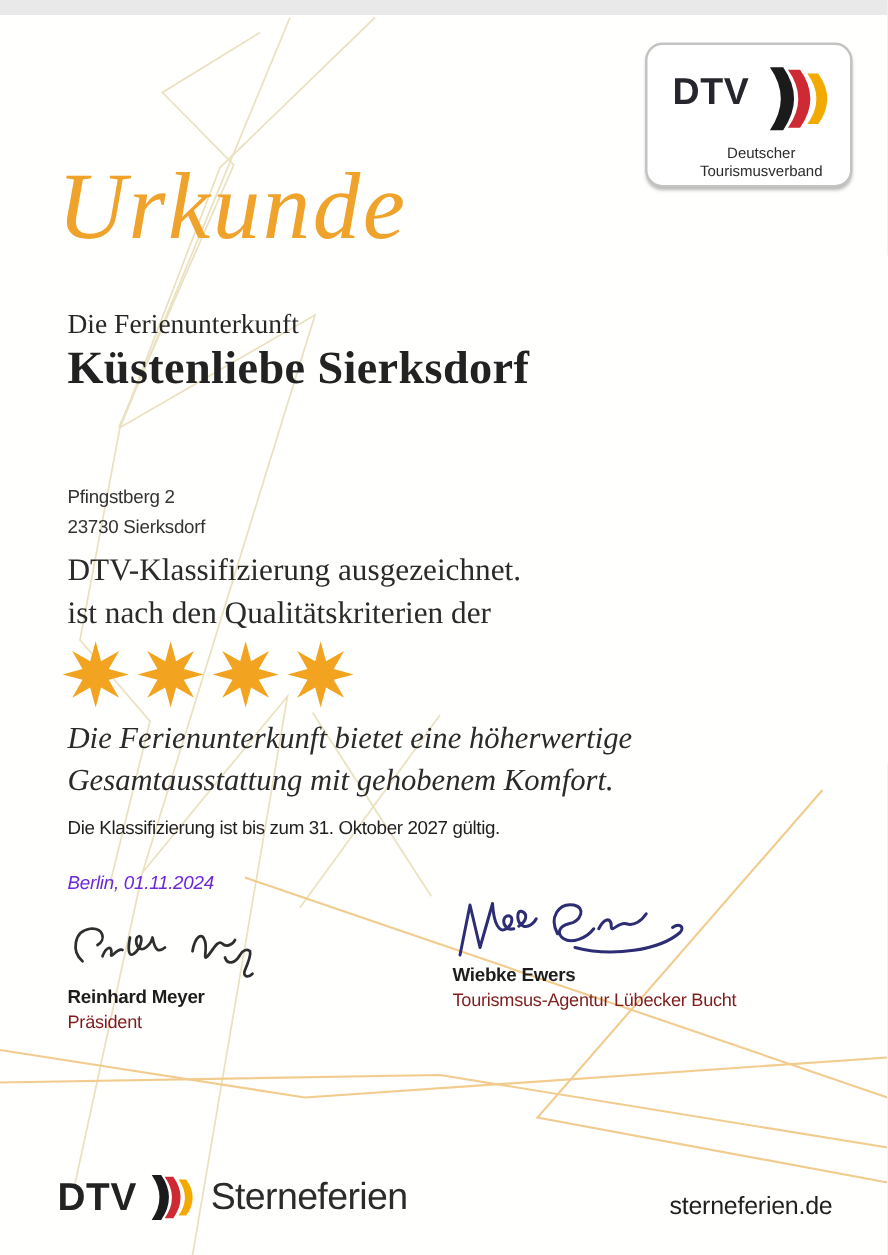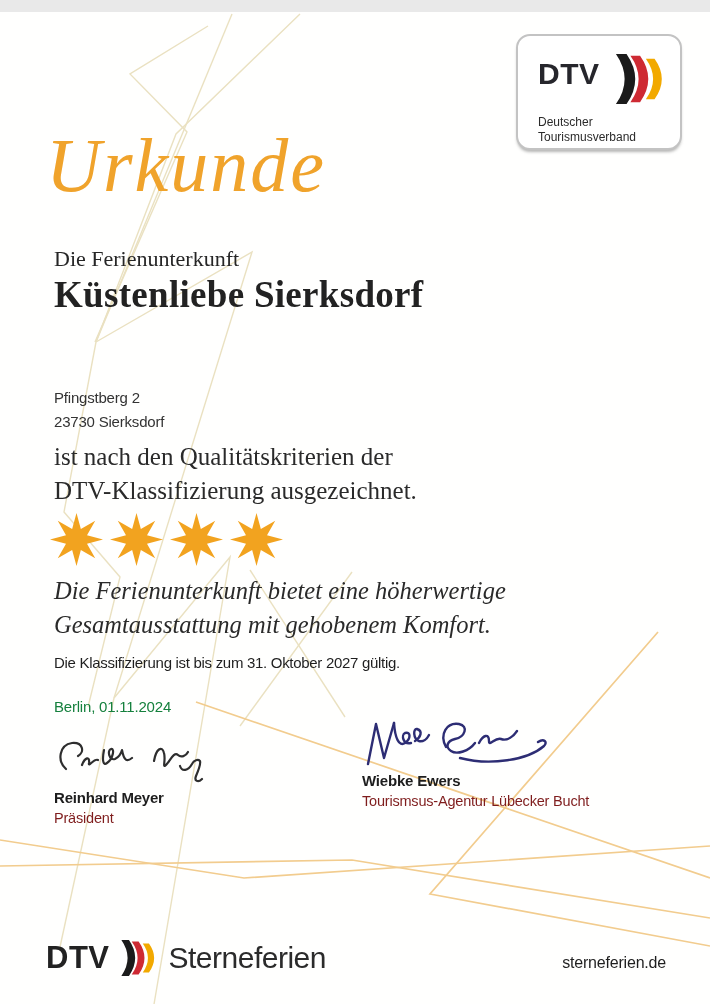--- a/index.html
+++ b/index.html
@@ -20,21 +20,21 @@
     background:#fff;border:2px solid #c3c3c3;border-radius:14px;
     box-shadow:0 3px 3px -1px rgba(110,110,110,.5);
     box-sizing:border-box;padding:14px 0 0 20px;
   }
   .logo-row{display:flex;align-items:flex-start;}
   .logo-abbr{
     font-weight:bold;font-size:30px;letter-spacing:.5px;color:#26262c;line-height:1;
     margin-top:9px;
   }
   .logo-chevrons{margin-left:14px;}
-  .logo-sub{margin-top:7px;font-size:12px;line-height:15px;color:#2b2b2b;}
+  .logo-sub{margin-top:7px;font-size:12px;line-height:15px;color:#2b2b2b;text-align:center;}
 
   
   .title{
     position:absolute;left:46px;top:112px;margin:0;
     font-family:"Liberation Serif", serif;
     font-style:italic;font-weight:400;
     font-size:76px;line-height:1.1;letter-spacing:2px;
     color:#F0A32B;
   }
 
@@ -57,31 +57,31 @@
   .description{
     position:absolute;left:54px;top:562px;
     font-style:italic;font-size:24.5px;line-height:33.5px;color:#2a2a2a;
   }
 
   .validity{position:absolute;left:54px;top:642px;margin:0;font-size:15px;letter-spacing:-.3px;color:#1f1f1f;}
 
   .sig-col{position:absolute;top:686px;width:300px;}
   .sig-col.left{left:54px;}
   .sig-col.right{left:362px;}
-  .place-date{font-size:15px;letter-spacing:-.2px;color:#15803d;}
+  .place-date{font-size:15px;letter-spacing:-.2px;color:#6d28d9;font-style:italic;}
   .sig-svg{display:block;margin-top:18px;}
   .sig-name{font-size:15px;font-weight:bold;letter-spacing:-.2px;color:#1d1d1d;margin-top:4px;}
   .sig-line{font-size:14.5px;letter-spacing:-.2px;color:#7f1d1d;line-height:24px;}
 
   
   .footer-logo{position:absolute;left:46px;top:924px;display:flex;align-items:center;height:44px;}
   .f-abbr{font-size:31px;font-weight:bold;color:#222;letter-spacing:.5px;}
   .f-chevrons{margin:0 9px 0 10px;}
   .f-text{font-size:30px;color:#2b2b2b;letter-spacing:-.5px;}
-  .website{position:absolute;right:44px;top:942px;font-size:16px;letter-spacing:-.2px;color:#1f1f1f;}
+  .website{position:absolute;right:44px;top:942px;font-size:20px;letter-spacing:-.2px;color:#1f1f1f;}
 </style>
 </head>
 <body>
 
 <div class="page">
 
   <svg class="bg-lines" viewBox="0 0 710 1004">
     <g fill="none" stroke="#EAE1C1" stroke-width="1.4">
       <polyline points="208,14 130,62 187,120 95,330"></polyline>
       <polyline points="300,2 176,122 96,330"></polyline>
@@ -120,22 +120,22 @@
 
   <p class="intro serif">Die Ferienunterkunft</p>
   <h2 class="property">Küstenliebe Sierksdorf</h2>
 
   <div class="address">
     <div>Pfingstberg 2</div>
     <div>23730 Sierksdorf</div>
   </div>
 
   <div class="statement serif">
+    <div>DTV-Klassifizierung ausgezeichnet.</div>
     <div>ist nach den Qualitätskriterien der</div>
-    <div>DTV-Klassifizierung ausgezeichnet.</div>
   </div>
 
   <div class="stars">
     <svg class="star" width="53" height="53" viewBox="0 0 56 56">
       <polygon fill="#F2A31F" points="28,0 32.6,16.9 47.8,8.2 39.1,23.4 56,28 39.1,32.6 47.8,47.8 32.6,39.1 28,56 23.4,39.1 8.2,47.8 16.9,32.6 0,28 16.9,23.4 8.2,8.2 23.4,16.9"></polygon>
     </svg>
 
     <svg class="star" width="53" height="53" viewBox="0 0 56 56">
       <polygon fill="#F2A31F" points="28,0 32.6,16.9 47.8,8.2 39.1,23.4 56,28 39.1,32.6 47.8,47.8 32.6,39.1 28,56 23.4,39.1 8.2,47.8 16.9,32.6 0,28 16.9,23.4 8.2,8.2 23.4,16.9"></polygon>
     </svg>

